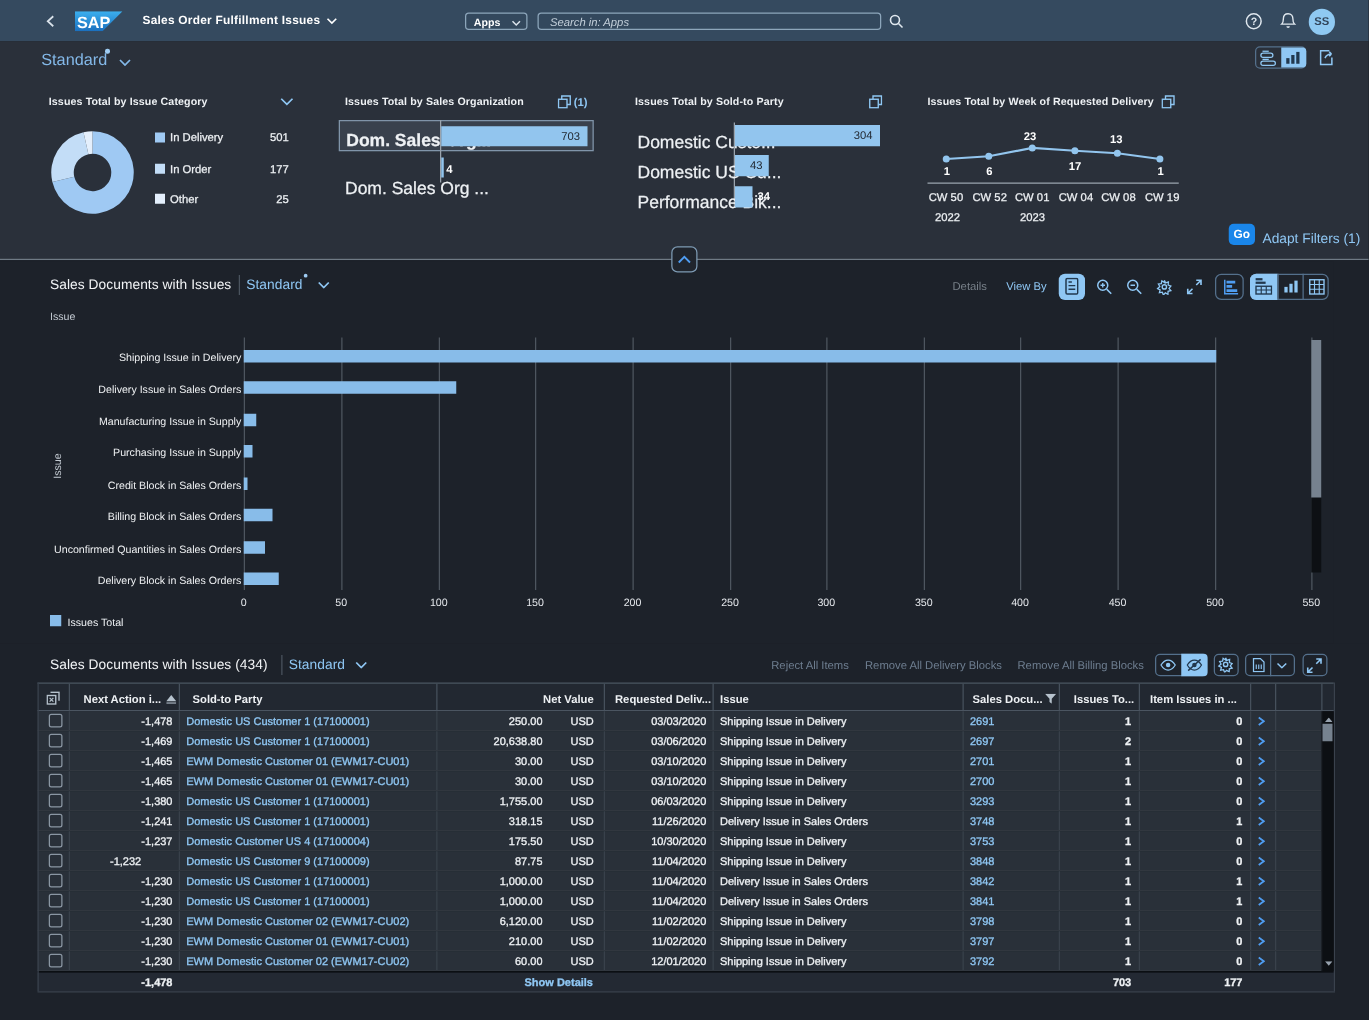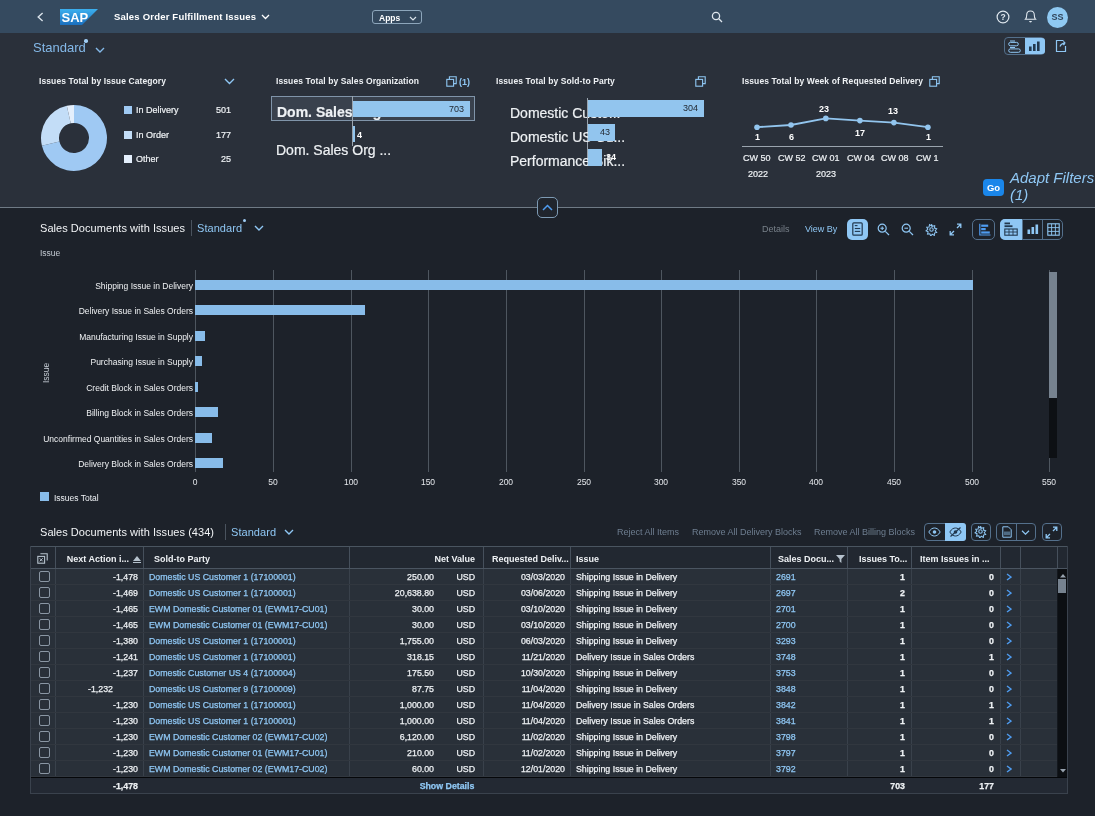--- a/index.html
+++ b/index.html
@@ -56,20 +56,23 @@
   <div class="title">Sales Order Fulfillment Issues</div>
   <svg class="abs" style="left:261px;top:14px" width="9" height="6" viewBox="0 0 9 6">
       <path d="M1 1 L4.5 4.5 L8 1" stroke="#fff" stroke-width="1.3" fill="none"></path>
     </svg>
   <div class="abs" style="left:372px;top:10px;width:50px;height:14px;border:1px solid #8da6bb;border-radius:3px;background:#33485d;">
     <span class="abs" style="left:6px;top:2px;font-size:8.5px;font-weight:bold;color:#fff;">Apps</span>
     <svg class="abs" style="left:36px;top:5px" width="8" height="5" viewBox="0 0 8 5">
         <path d="M1 1 L4 4 L7 1" stroke="#d9e2ea" stroke-width="1.2" fill="none"></path>
       </svg>
   </div>
+  <div class="abs" style="left:430px;top:10px;width:275px;height:14px;border:1px solid #8da6bb;border-radius:3px;background:#33485d;">
+    <span class="abs" style="left:9px;top:2px;font-size:9px;font-style:italic;color:#c3cfda;">Search in: Apps</span>
+  </div>
   <svg class="abs" style="left:711px;top:11px" width="12" height="12" viewBox="0 0 12 12">
       <circle cx="5" cy="5" r="3.6" stroke="#dfe7ee" stroke-width="1.3" fill="none"></circle>
       <path d="M7.8 7.8 L11 11" stroke="#dfe7ee" stroke-width="1.3"></path>
     </svg>
   <svg class="abs" style="left:996px;top:10px" width="14" height="14" viewBox="0 0 14 14">
       <circle cx="7" cy="7" r="5.9" stroke="#dfe7ee" stroke-width="1.2" fill="none"></circle>
       <text x="4.6" y="10" font-size="8.5" font-weight="bold" fill="#dfe7ee" font-family="Liberation Sans">?</text>
     </svg>
   <svg class="abs" style="left:1024px;top:10px" width="13" height="14" viewBox="0 0 13 14">
       <path d="M6.5 1 C4 1 2.7 2.9 2.7 5 C2.7 8.2 1.4 9.3 1.4 9.3 L11.6 9.3 C11.6 9.3 10.3 8.2 10.3 5 C10.3 2.9 9 1 6.5 1 Z" stroke="#dfe7ee" stroke-width="1.1" fill="none"></path>
@@ -131,21 +134,21 @@
   <div class="abs" style="left:459px;top:44px;font-size:9px;font-weight:bold;color:#8fc7f4;">(1)</div>
   <div class="abs" style="left:271px;top:63px;width:204px;height:25px;background:#39414d;border:1px solid #8094a9;"></div>
   <div class="ibarLabel" style="left:277px;top:71px;font-weight:bold;">Dom. Sales Org...</div>
   <div class="abs" style="left:352px;top:63px;width:1px;height:50px;background:#9aa4ae;"></div>
   <div class="ibar" style="left:353px;top:68px;width:117px;height:16px;"></div>
   <div class="ibarVal" style="left:430px;top:71px;width:34px;text-align:right;">703</div>
   <div class="ibarLabel" style="left:276px;top:97px;margin-top:12px;">Dom. Sales Org ...</div>
   <div class="ibar" style="left:353px;top:93px;width:2px;height:16px;"></div>
   <div class="wVal" style="left:357px;top:97px;">4</div>
 
-  <div class="kpiTitle" style="left:496px;">Issues Total by Sold-to Party</div>
+  <div class="kpiTitle" style="left:508px;">Issues Total by Sold-to Party</div>
   <svg class="abs" style="left:695px;top:43px" width="11" height="11" viewBox="0 0 11 11">
       <rect x="0.8" y="3.4" width="6.8" height="6.8" stroke="#8fc7f4" stroke-width="1.1" fill="none"></rect>
       <path d="M3.4 3.4 V0.8 H10.2 V7.6 H7.6" stroke="#8fc7f4" stroke-width="1.1" fill="none"></path>
     </svg>
   <div class="ibarLabel" style="left:510px;top:72px;">Domestic Custo...</div>
   <div class="abs" style="left:587px;top:65px;width:1px;height:68px;background:#9aa4ae;"></div>
   <div class="ibar" style="left:588px;top:67px;width:116px;height:17px;"></div>
   <div class="ibarVal" style="left:664px;top:70px;width:34px;text-align:right;">304</div>
   <div class="ibarLabel" style="left:510px;top:96px;">Domestic US Cu...</div>
   <div class="ibar" style="left:588px;top:91px;width:27px;height:17px;"></div>
@@ -173,26 +176,26 @@
   <div class="wVal" style="left:755px;top:99px;">1</div>
   <div class="wVal" style="left:789px;top:99px;">6</div>
   <div class="wVal" style="left:855px;top:95px;">17</div>
   <div class="wVal" style="left:926px;top:99px;">1</div>
   <div class="abs" style="left:742px;top:113px;width:201px;height:1px;background:#9aa4ae;"></div>
   <div class="legendRow" style="left:743px;top:120px;">CW 50</div>
   <div class="legendRow" style="left:778px;top:120px;">CW 52</div>
   <div class="legendRow" style="left:812px;top:120px;">CW 01</div>
   <div class="legendRow" style="left:847px;top:120px;">CW 04</div>
   <div class="legendRow" style="left:881px;top:120px;">CW 08</div>
-  <div class="legendRow" style="left:916px;top:120px;">CW 1</div>
+  <div class="legendRow" style="left:916px;top:120px;">CW 19</div>
   <div class="legendRow" style="left:748px;top:136px;">2022</div>
   <div class="legendRow" style="left:816px;top:136px;">2023</div>
 
   <div class="abs" style="left:983px;top:146px;width:21px;height:17px;background:#1a86ea;border-radius:4px;text-align:center;line-height:17px;font-size:9.5px;font-weight:bold;color:#fff;">Go</div>
-  <div class="abs" style="left:1010px;top:136px;font-size:15px;color:#8fc7f4;font-style:italic;">Adapt Filters (1)</div>
+  <div class="abs" style="left:1010px;top:152px;font-size:11px;color:#8fc7f4;">Adapt Filters (1)</div>
 </div>
 
 <div id="divline"></div>
 <div id="collapseBtn">
     <svg style="position:absolute;left:4px;top:6px" width="11" height="7" viewBox="0 0 11 7">
       <path d="M1 6 L5.5 1.5 L10 6" stroke="#4f9cf0" stroke-width="1.5" fill="none"></path>
     </svg>
   </div>
 
 <div id="chartPanel">
@@ -518,21 +521,21 @@
         <div class="vline" style="left:970px;"></div>
         <div class="vline" style="left:990px;"></div>
         <div class="vline" style="left:1027px;"></div>
       </div>
       <div class="trow" style="top:103px;">
         <div class="cb"></div>
         <div class="cell" style="left:33px;width:75px;text-align:right;">-1,241</div>
         <div class="cell link" style="left:119px;width:225px;">Domestic US Customer 1 (17100001)</div>
         <div class="cell" style="left:325px;width:79px;text-align:right;">318.15</div>
         <div class="cell" style="left:415px;width:30px;text-align:right;">USD</div>
-        <div class="cell" style="left:455px;width:80px;text-align:right;">11/21/2020</div>
+        <div class="cell" style="left:455px;width:80px;text-align:right;">11/26/2020</div>
         <div class="cell" style="left:546px;width:190px;">Delivery Issue in Sales Orders</div>
         <div class="cell link" style="left:746px;width:60px;">3748</div>
         <div class="cell" style="left:820px;width:55px;text-align:right;font-weight:bold;">1</div>
         <div class="cell" style="left:890px;width:74px;text-align:right;font-weight:bold;">1</div>
         <svg style="position:absolute;left:976px;top:4px" width="6" height="8" viewBox="0 0 6 8">
           <path d="M1 1 L5 4 L1 7" stroke="#4f9cf0" stroke-width="1.4" fill="none"></path>
         </svg>
         <div class="vline" style="left:25px;"></div>
         <div class="vline" style="left:113px;"></div>
         <div class="vline" style="left:319px;"></div>

